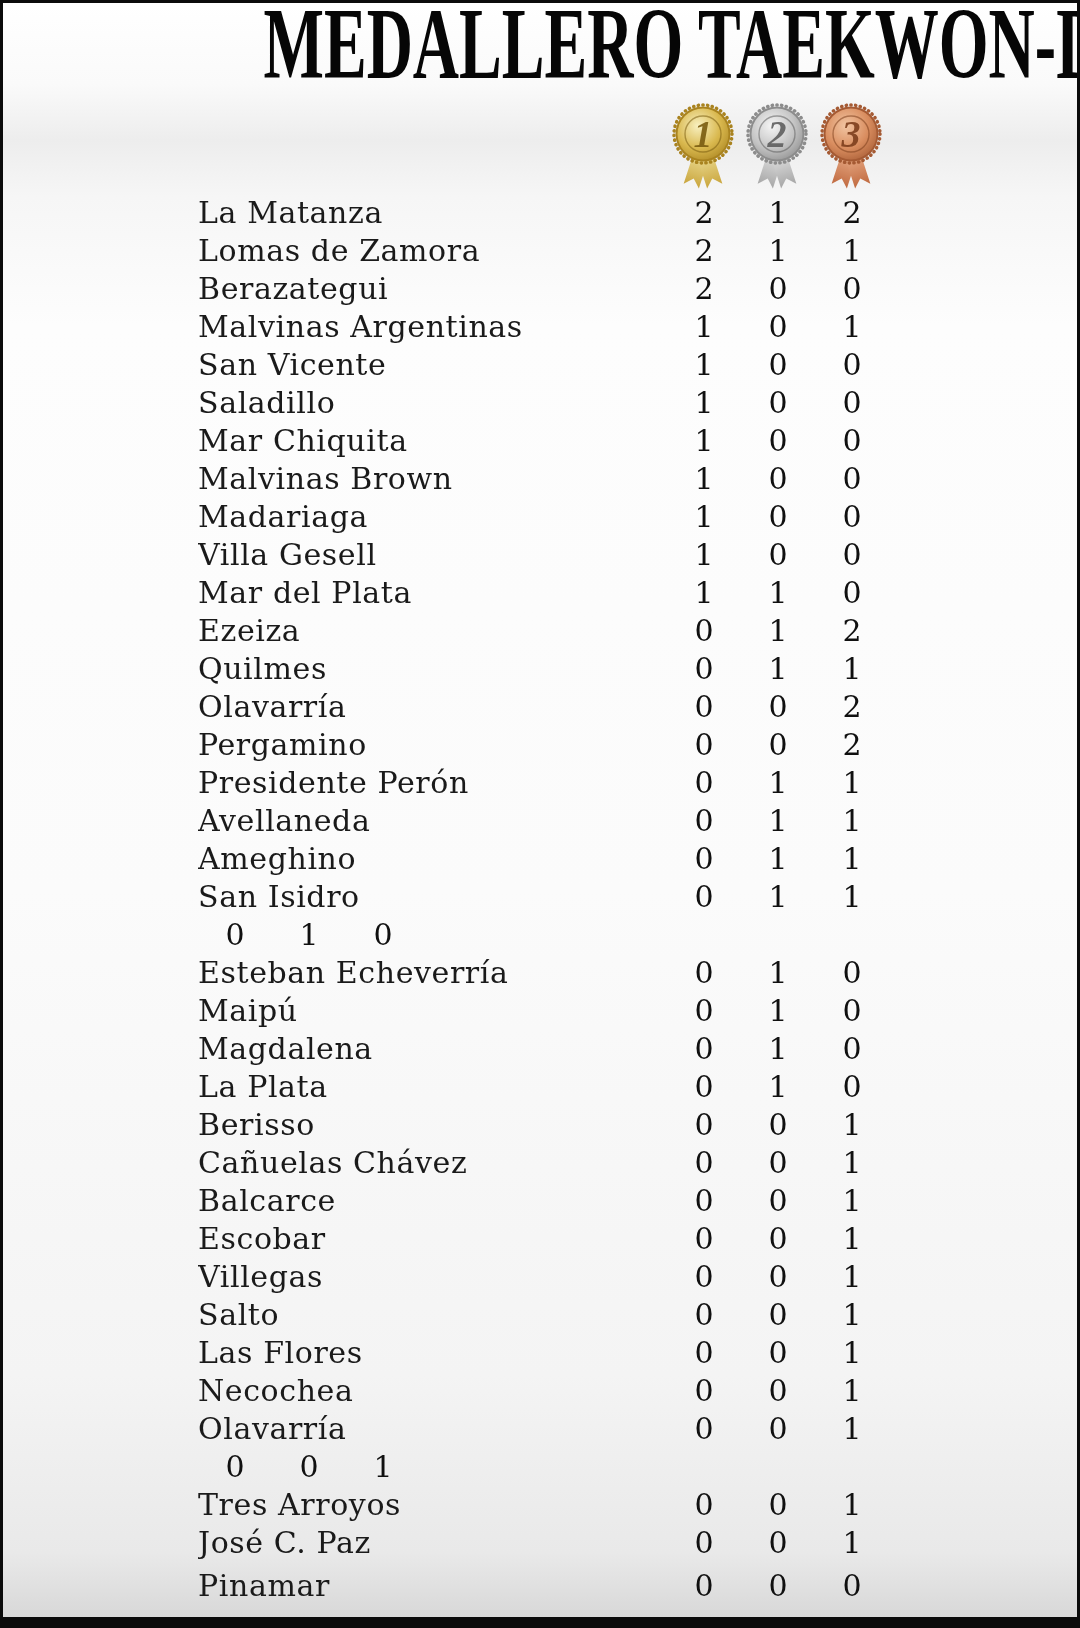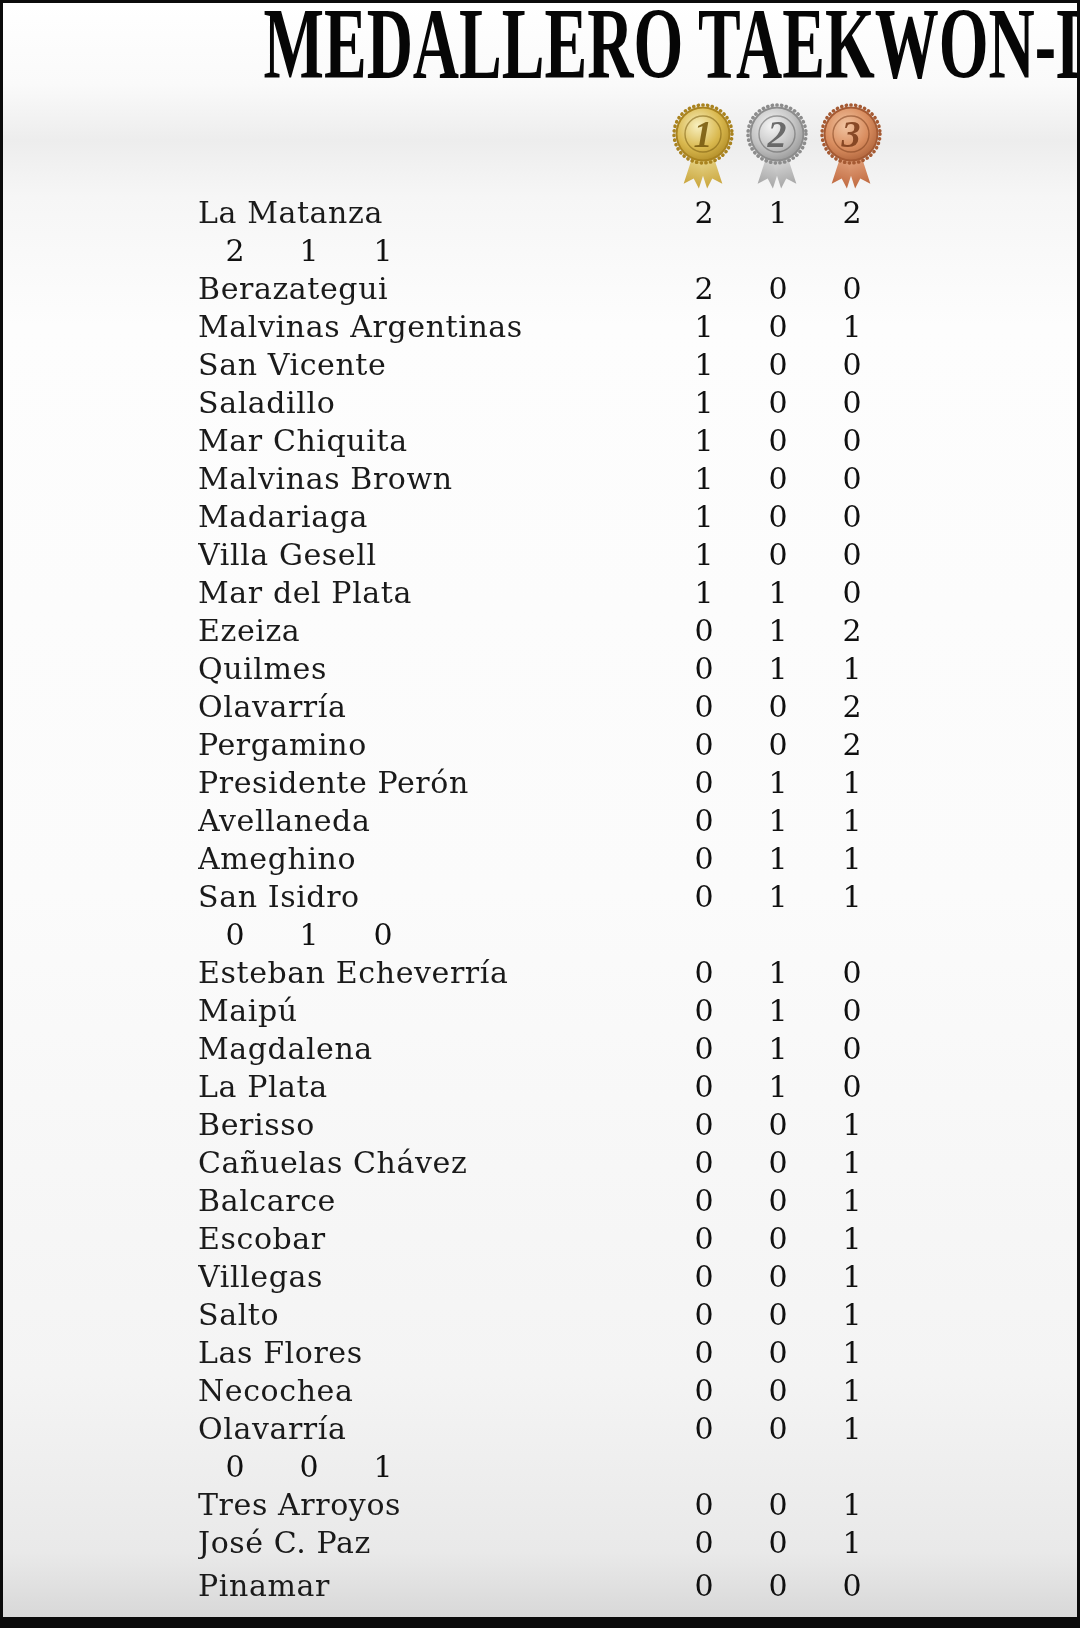--- a/index.html
+++ b/index.html
@@ -143,20 +143,21 @@
   <div class="rows">
 
       <div class="row">
         <span class="name">La Matanza</span>
         <span class="val">2</span>
         <span class="val">1</span>
         <span class="val">2</span>
       </div>
 
       <div class="row">
+        <span class="name">Lomas de Zamora</span>
         <span class="val">2</span>
         <span class="val">1</span>
         <span class="val">1</span>
       </div>
 
       <div class="row">
         <span class="name">Berazategui</span>
         <span class="val">2</span>
         <span class="val">0</span>
         <span class="val">0</span>

